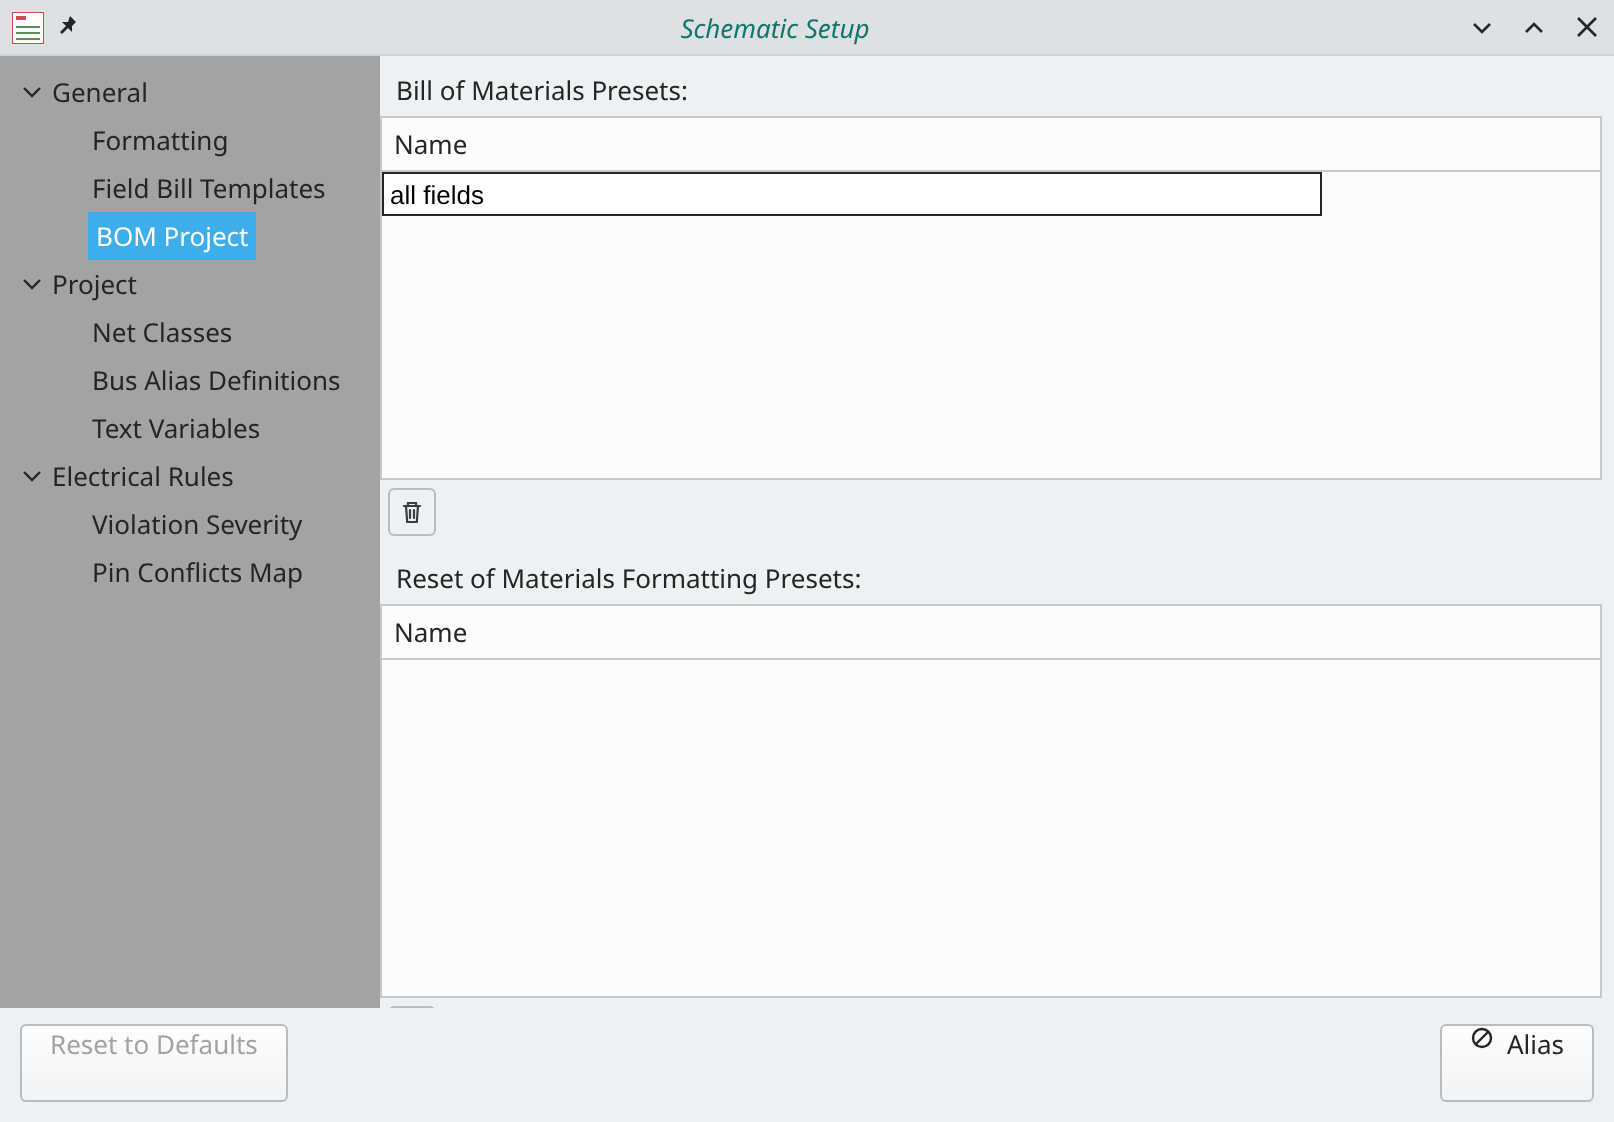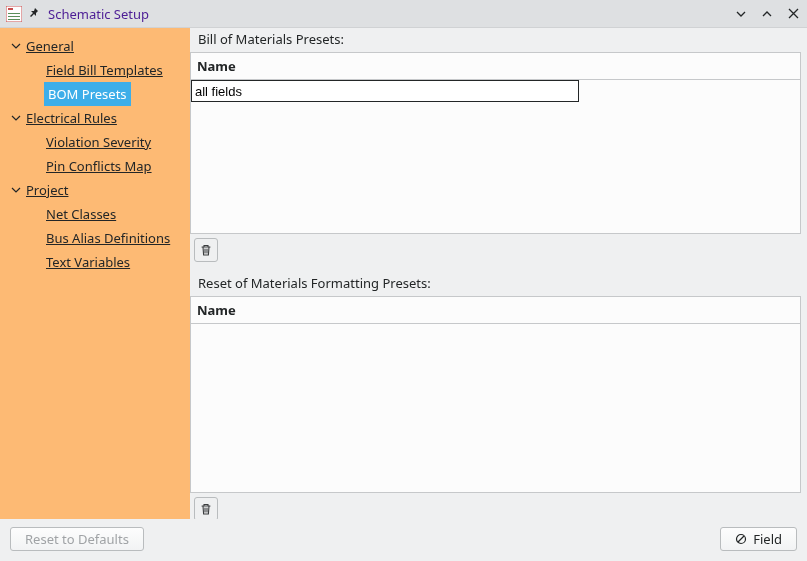--- a/index.html
+++ b/index.html
@@ -22,30 +22,29 @@
     align-items: center;
     padding: 0 6px;
     gap: 6px;
     border-bottom: 1px solid #d0d2d4;
   }
   .titlebar .app-icon {
     width: 16px; height: 16px;
     display: flex; align-items: center; justify-content: center;
   }
   .titlebar .pin-icon { width: 14px; height: 14px; color:#232627; }
-  .titlebar .title { flex: 1; font-size: 13px; color:#4c1d95; }
+  .titlebar .title { flex: 1; text-align: center; font-size: 13px; color:#0f766e;font-style:italic; }
   .titlebar .win-controls { display: flex; gap: 10px; align-items: center; }
   .titlebar .win-btn { width: 16px; height: 16px; display:flex; align-items:center; justify-content:center; color:#232627; cursor:pointer; }
   
   .content { flex:1; display:flex; overflow:hidden; }
   .sidebar {
     width: 190px;
-    background:#fdba74;
+    background:#a3a3a3;
     padding-top: 6px;
-    text-decoration: underline;
   }
   .tree-section { }
   .tree-header {
     display:flex; align-items:center;
     padding: 3px 0 3px 10px;
     gap: 4px;
     cursor:pointer;
   }
   .tree-header .chevron { width:12px; height:12px; display:flex; align-items:center; justify-content:center; }
   .tree-header span.lbl { font-size:13px; }
@@ -60,44 +59,42 @@
     display:inline-block;
     padding-left:4px; padding-right:4px;
     margin-left:44px;
   }
   
   .panel {
     flex:1;
     background:#eff0f1;
     display:flex; flex-direction:column;
     padding: 0 6px 0 0;
-    justify-content: center;
   }
   .section { display:flex; flex-direction:column; }
   .section-title {
     padding: 8px 0 4px 8px;
     font-size:13px;
   }
   .table-head {
     background:#fcfcfc;
     border:1px solid #c6c8ca;
     border-bottom:none;
     padding:4px 6px;
     font-size:13px;
-    font-weight:bold;
   }
   .table-body {
     background:#fcfcfc;
     border:1px solid #c6c8ca;
     height: 155px;
     overflow:auto;
   }
   .table-body.tall { height: 170px; }
   .cell-input {
-    width: 388px;
+    width: 470px;
     height: 22px;
     border:1px solid #232627;
     background:#fff;
     font-size:13px;
     padding:1px 3px;
     margin:0;
     display:block;
   }
   .trash-row {
     padding:4px 2px 4px 4px;
@@ -112,28 +109,28 @@
   }
   
   .bottom {
     padding: 8px 10px 10px 10px;
     display:flex;
     gap:10px;
     align-items:center;
     background:#eff0f1;
   }
   .btn {
-    height:24px;
+    height:39px;
     padding: 0 14px;
     border:1px solid #b9bcbe;
     border-radius:3px;
     background:linear-gradient(#fdfdfd,#f2f3f4);
     font-size:13px;
     color:#232627;
-    display:flex; align-items:center; gap:6px;
+    display:flex; align-items:flex-start; gap:6px;
     cursor:pointer;
   }
   .btn.disabled { color:#a0a3a6; cursor:default; }
   .spacer { flex:1; }
   svg { display:block; }
 </style>
 </head>
 <body>
 
 <div class="titlebar">
@@ -177,49 +174,50 @@
 
     <div class="tree-section">
       <div class="tree-header">
         <span class="chevron">
           <svg width="10" height="10" viewBox="0 0 10 10">
               <path d="M1 3 L5 7 L9 3" stroke="#232627" stroke-width="1.2" fill="none"></path>
             </svg>
         </span>
         <span class="lbl">General</span>
       </div>
+      <div class="tree-item">Formatting</div>
       <div class="tree-item">Field Bill Templates</div>
-      <div class="tree-item selected">BOM Presets</div>
+      <div class="tree-item selected">BOM Project</div>
+    </div>
+
+    <div class="tree-section">
+      <div class="tree-header">
+        <span class="chevron">
+          <svg width="10" height="10" viewBox="0 0 10 10">
+              <path d="M1 3 L5 7 L9 3" stroke="#232627" stroke-width="1.2" fill="none"></path>
+            </svg>
+        </span>
+        <span class="lbl">Project</span>
+      </div>
+      <div class="tree-item">Net Classes</div>
+      <div class="tree-item">Bus Alias Definitions</div>
+      <div class="tree-item">Text Variables</div>
     </div>
 
     <div class="tree-section">
       <div class="tree-header">
         <span class="chevron">
           <svg width="10" height="10" viewBox="0 0 10 10">
               <path d="M1 3 L5 7 L9 3" stroke="#232627" stroke-width="1.2" fill="none"></path>
             </svg>
         </span>
         <span class="lbl">Electrical Rules</span>
       </div>
       <div class="tree-item">Violation Severity</div>
       <div class="tree-item">Pin Conflicts Map</div>
-    </div>
-
-    <div class="tree-section">
-      <div class="tree-header">
-        <span class="chevron">
-          <svg width="10" height="10" viewBox="0 0 10 10">
-              <path d="M1 3 L5 7 L9 3" stroke="#232627" stroke-width="1.2" fill="none"></path>
-            </svg>
-        </span>
-        <span class="lbl">Project</span>
-      </div>
-      <div class="tree-item">Net Classes</div>
-      <div class="tree-item">Bus Alias Definitions</div>
-      <div class="tree-item">Text Variables</div>
     </div>
   </div>
 
   <div class="panel">
 
     <div class="section">
       <div class="section-title">Bill of Materials Presets:</div>
       <div class="table-head">Name</div>
       <div class="table-body">
         <input class="cell-input" value="all fields" style="">
@@ -252,15 +250,15 @@
 <div class="bottom">
   <div class="btn disabled">
     <span>Reset to Defaults</span>
   </div>
   <div class="spacer"></div>
   <div class="btn">
     <svg width="12" height="12" viewBox="0 0 12 12">
       <circle cx="6" cy="6" r="4.5" stroke="#232627" stroke-width="1.2" fill="none"></circle>
       <line x1="3" y1="9" x2="9" y2="3" stroke="#232627" stroke-width="1.2"></line>
     </svg>
-    <span>Field</span>
+    <span>Alias</span>
   </div>
 </div>
 
 </body></html>

